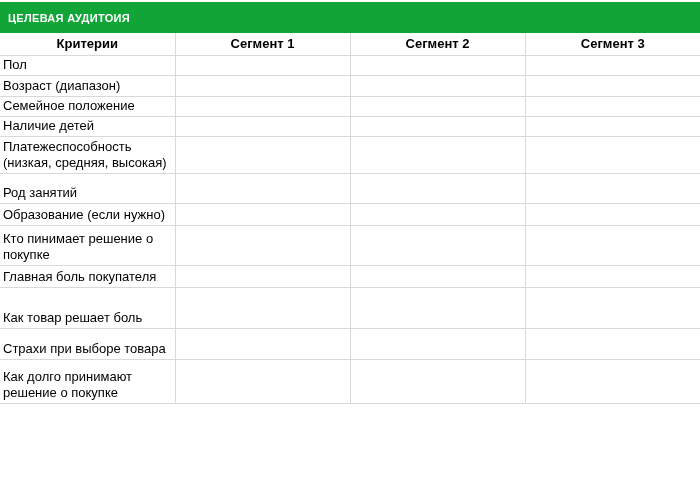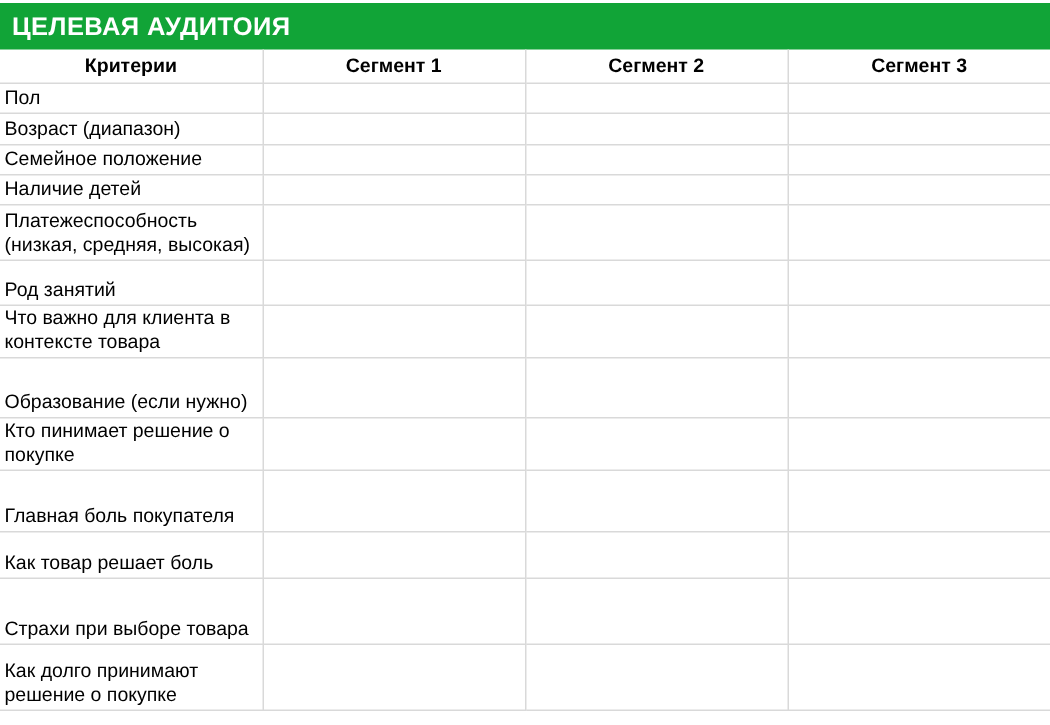--- a/index.html
+++ b/index.html
@@ -19,21 +19,21 @@
     height: 31px;
     background: var(--banner-green, #11A437);
     display: flex;
     align-items: center;
     padding-left: 8px;
     box-sizing: border-box;
   }
   .banner-title {
     color: var(--title-text, #ffffff);
     font-weight: bold;
-    font-size: 17px;
+    font-size: 11px;
     letter-spacing: 0.3px;
     white-space: nowrap;
   }
   table.sheet {
     width: 700px;
     border-collapse: collapse;
     table-layout: fixed;
   }
   table.sheet col { width: 25%; }
   th, td {
@@ -128,26 +128,20 @@
         <td></td>
         <td></td>
       </tr>
       <tr>
         <td>Род занятий</td>
         <td></td>
         <td></td>
         <td></td>
       </tr>
       <tr>
-        <td>Что важно для клиента в контексте товара</td>
-        <td></td>
-        <td></td>
-        <td></td>
-      </tr>
-      <tr>
         <td>Образование (если нужно)</td>
         <td></td>
         <td></td>
         <td></td>
       </tr>
       <tr>
         <td>Кто пинимает решение о покупке</td>
         <td></td>
         <td></td>
         <td></td>

